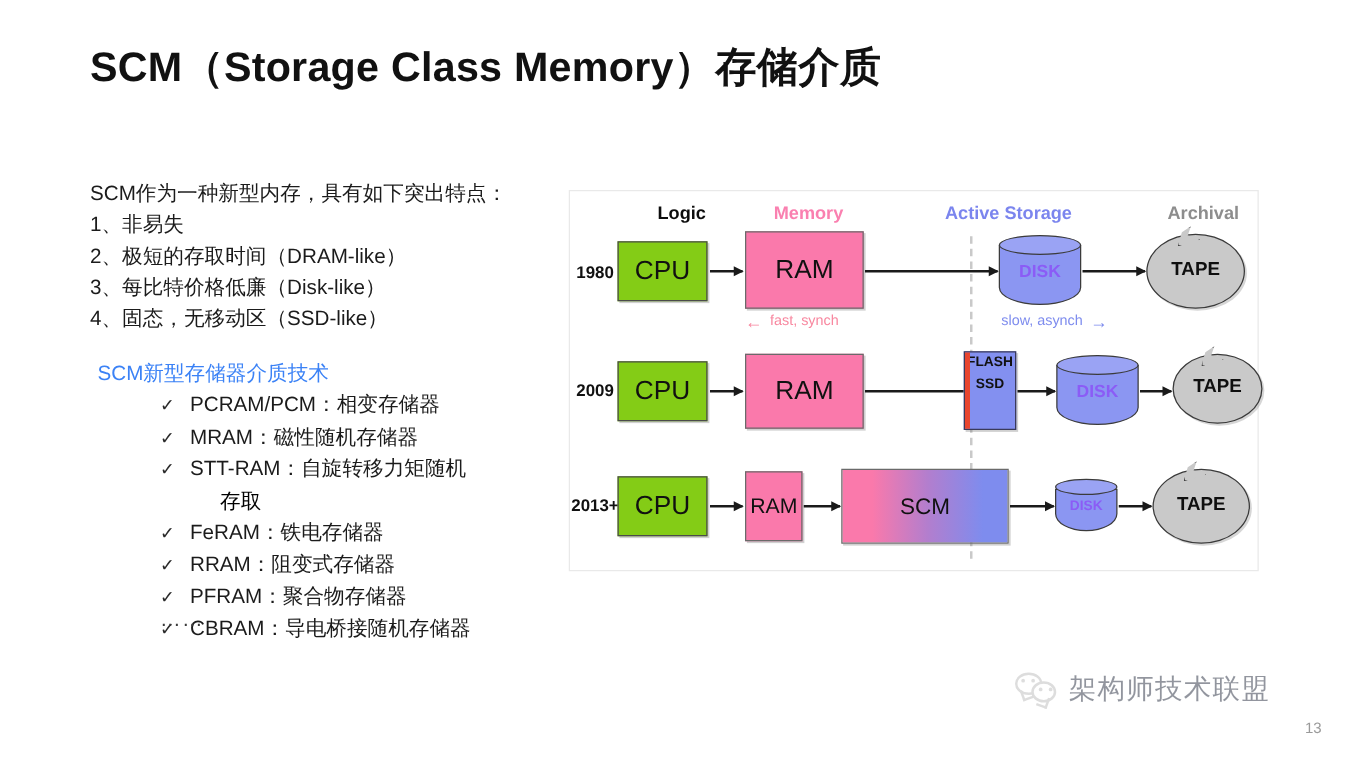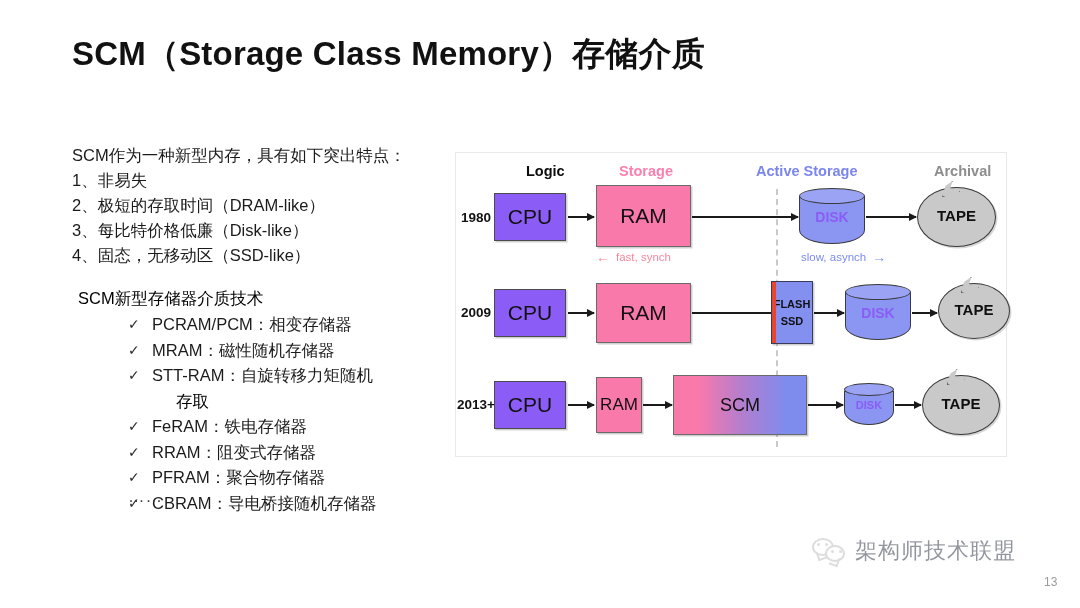--- a/index.html
+++ b/index.html
@@ -21,21 +21,21 @@
   
   .left-col { position: absolute; left: 72px; top: 143px; width: 380px; }
 
   .intro-line {
     font-size: 16.5px; color: #1b1b1b; line-height: 25px;
     white-space: nowrap;
   }
 
   .tech-heading {
     position: absolute; left: 78px; top: 288px;
-    font-size: 16.5px; color: #000000; white-space: nowrap;
+    font-size: 16.5px; color: #3b82f6; white-space: nowrap;
   }
 
   .tech-list { position: absolute; left: 128px; top: 312px; width: 340px; }
   .tech-item {
     display: flex; align-items: flex-start;
     font-size: 16.5px; color: #1b1b1b; line-height: 25.5px;
   }
   .tech-check {
     width: 24px; flex: 0 0 24px; color: #2b2b2b;
     font-size: 14px; line-height: 25.5px;
@@ -77,33 +77,33 @@
   .year-1980  { left: 5px;  top: 57px; }
   .year-2009  { left: 5px;  top: 152px; }
   .year-2013  { left: 1px;  top: 244px; }
 
   
   .node {
     position: absolute; display: flex; align-items: center;
     justify-content: center; color: #111; font-weight: 400;
   }
   .box {
-    border: 1.6px solid #4b4b4b; background: #8b5cf6;
+    border: 1.6px solid #4b4b4b; background: #84cc16;
     box-shadow: 1.5px 1.5px 0 rgba(120,120,120,0.35);
   }
   .box-cpu   { font-size: 21px; }
   .box-ram   { background: #FA79AB; border-color: #6a6a6a; font-size: 21px; }
   .box-ram-s { background: #FA79AB; border-color: #6a6a6a; font-size: 17px; }
   .box-scm   {
     background: linear-gradient(to right, #FA79AB 0%, #FA79AB 18%, #B27ECE 52%, #7E8CEE 85%, #7E8CEE 100%);
     border-color: #6a6a6a; font-size: 18px;
   }
   .box-flash {
     background: #8390F0; border-color: #3a3a5a;
-    flex-direction: column; justify-content: center;
+    flex-direction: column; justify-content: flex-start;
     font-size: 11px; font-weight: bold; line-height: 17px;
   }
   .flash-stripe {
     position: absolute; left: 0; top: 0; width: 4px; height: 100%;
     background: #E8452F;
   }
 
   
   .cyl { position: absolute; }
   .cyl .body {
@@ -237,21 +237,21 @@
     <div class="tech-item">
       <span class="tech-check">✓</span>
       <span class="tech-label">CBRAM：导电桥接随机存储器</span>
     </div>
   </div>
   <div class="ellipsis-line">……</div>
 
   <div class="diagram">
 
     <div class="col-head head-logic">Logic</div>
-    <div class="col-head head-memory">Storage</div>
+    <div class="col-head head-memory">Memory</div>
     <div class="col-head head-active">Active Storage</div>
     <div class="col-head head-archival">Archival</div>
 
     <div class="divider"></div>
 
     <div class="year year-1980">1980</div>
 
     <div class="node box box-cpu" style="left:38px; top:40px; width:72px; height:48px;">CPU</div>
     <div class="conn" style="left:112px; top:63px; width:26px;"></div>
 

